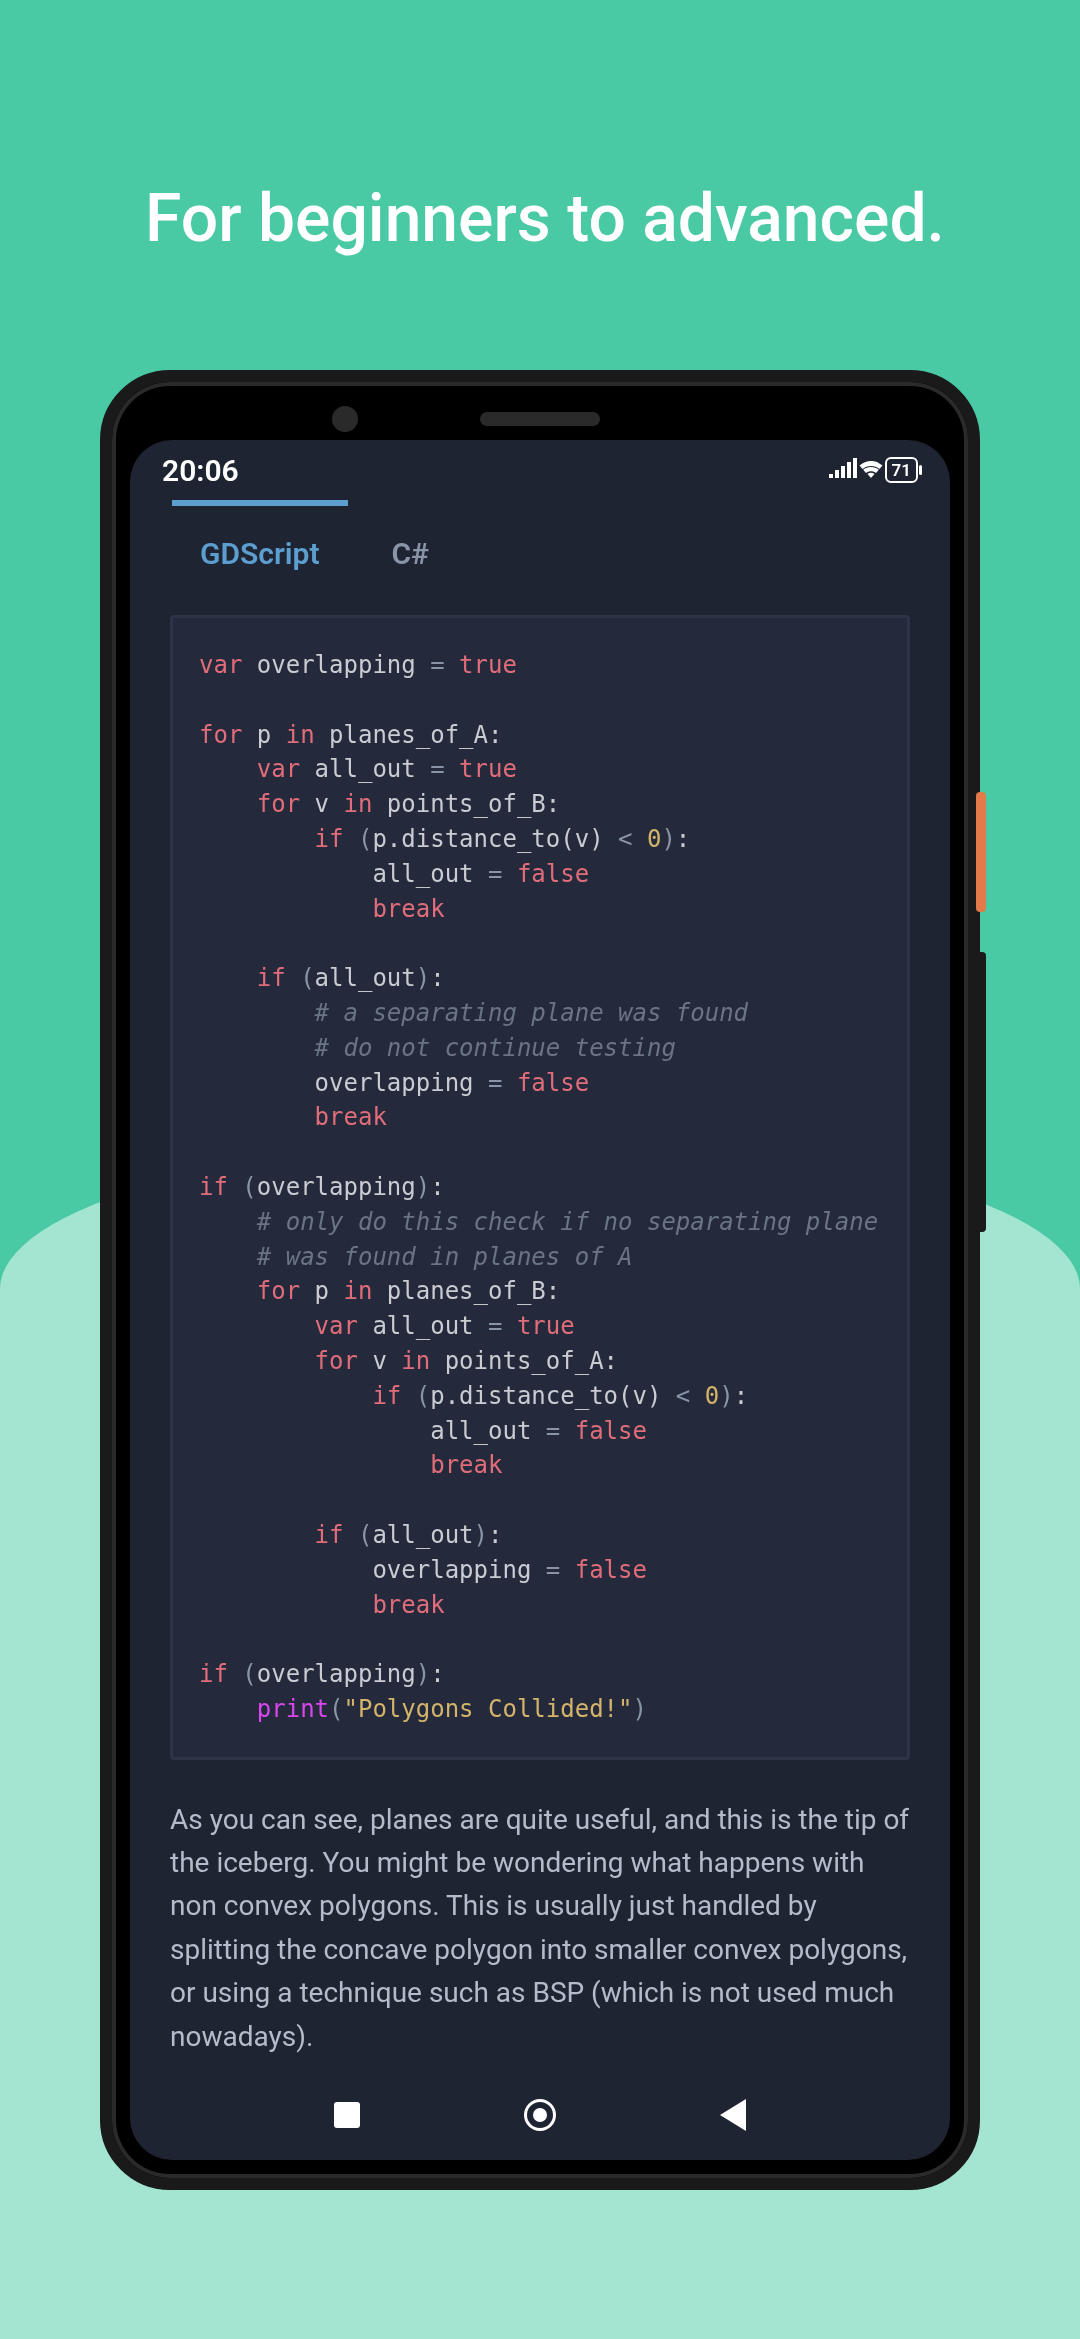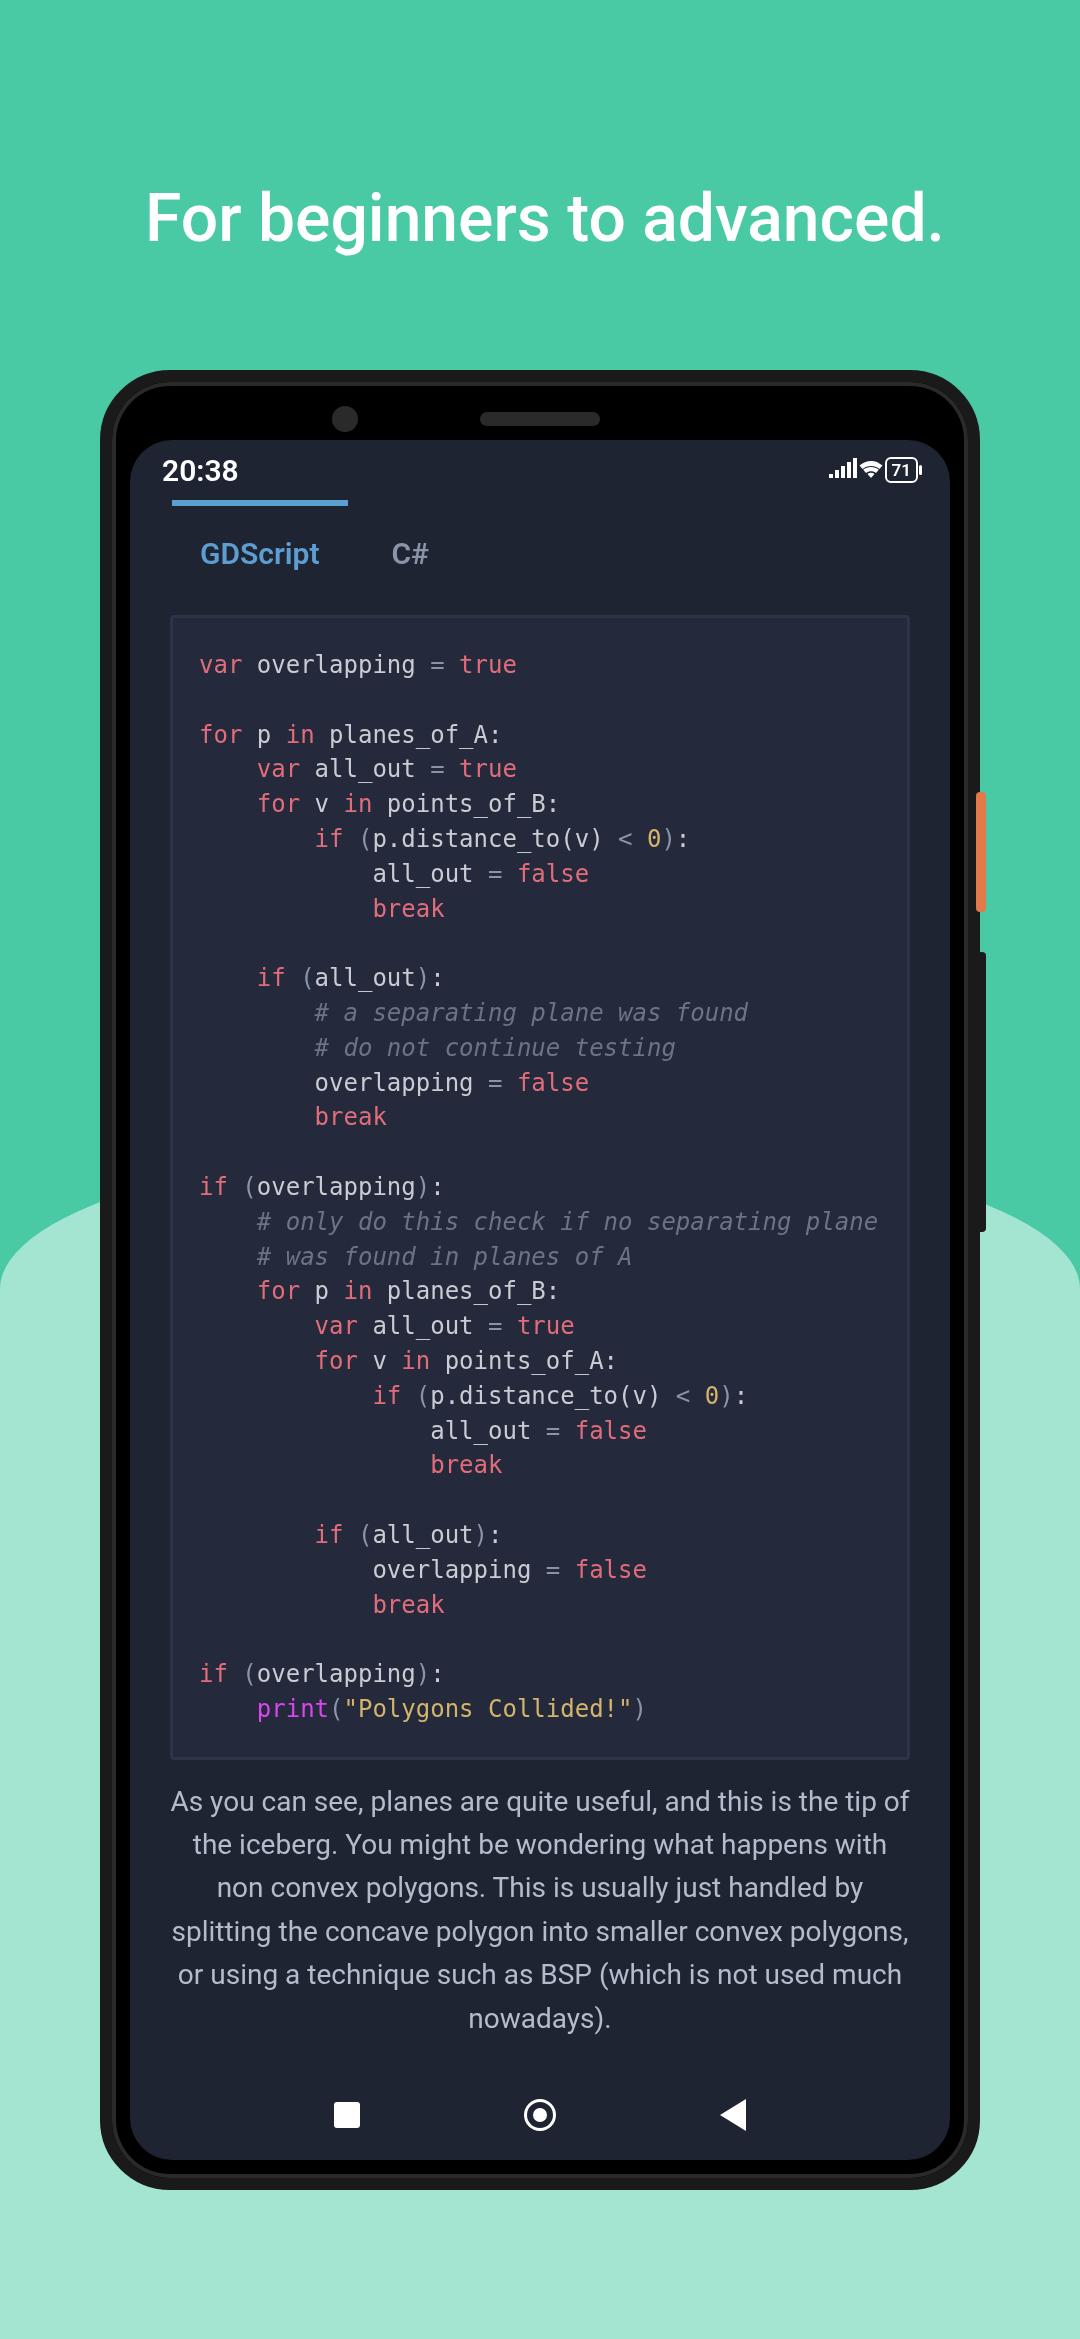--- a/index.html
+++ b/index.html
@@ -176,25 +176,24 @@
   }
   .kw { color: #e26d7a; }
   .lit { color: #e26d7a; }
   .num { color: #d4b46a; }
   .str { color: #d4b46a; }
   .id  { color: #c9ccd3; }
   .cm  { color: #6a7485; font-style: italic; }
   .fn  { color: #d946ef; }
   .op  { color: #8a94a8; }
   .paragraph {
-    margin-top: 20px;
+    margin-top: 38px;
     font-size: 28px;
     line-height: 1.55;
     color: #b4bccb;
-    text-align: center;
   }
   .nav-bar {
     height: 90px;
     display: flex;
     align-items: center;
     justify-content: space-around;
     padding: 0 120px;
   }
   .nav-icon {
     width: 36px;
@@ -217,21 +216,21 @@
 
 <div class="phone">
   <div class="side-button-1"></div>
   <div class="side-button-2"></div>
   <div class="speaker"></div>
   <div class="camera"></div>
 
   <div class="screen">
 
     <div class="status-bar">
-      <span>20:38</span>
+      <span>20:06</span>
       <div class="status-right">
         <span class="signal-icon">
           <svg width="28" height="20" viewBox="0 0 28 20">
               <path fill="#fff" d="M0 16h4v4H0zM6 12h4v8H6zM12 8h4v12h-4zM18 4h4v16h-4zM24 0h4v20h-4z"></path>
             </svg>
         </span>
         <span class="wifi-icon">
           <svg width="28" height="22" viewBox="0 0 28 22">
               <path fill="#fff" d="M14 22l-3.5-4c2-1.8 5-1.8 7 0L14 22zM5.5 13l-3-3.4C7 5.2 14 3.8 20 6l5.5 3.6-3 3.4c-4.5-4-12.5-4-17 0z M9 17l-2.8-3.2c4.2-3.6 11.4-3.6 15.6 0L19 17c-2.8-2.4-7.2-2.4-10 0z"></path>
             </svg>

